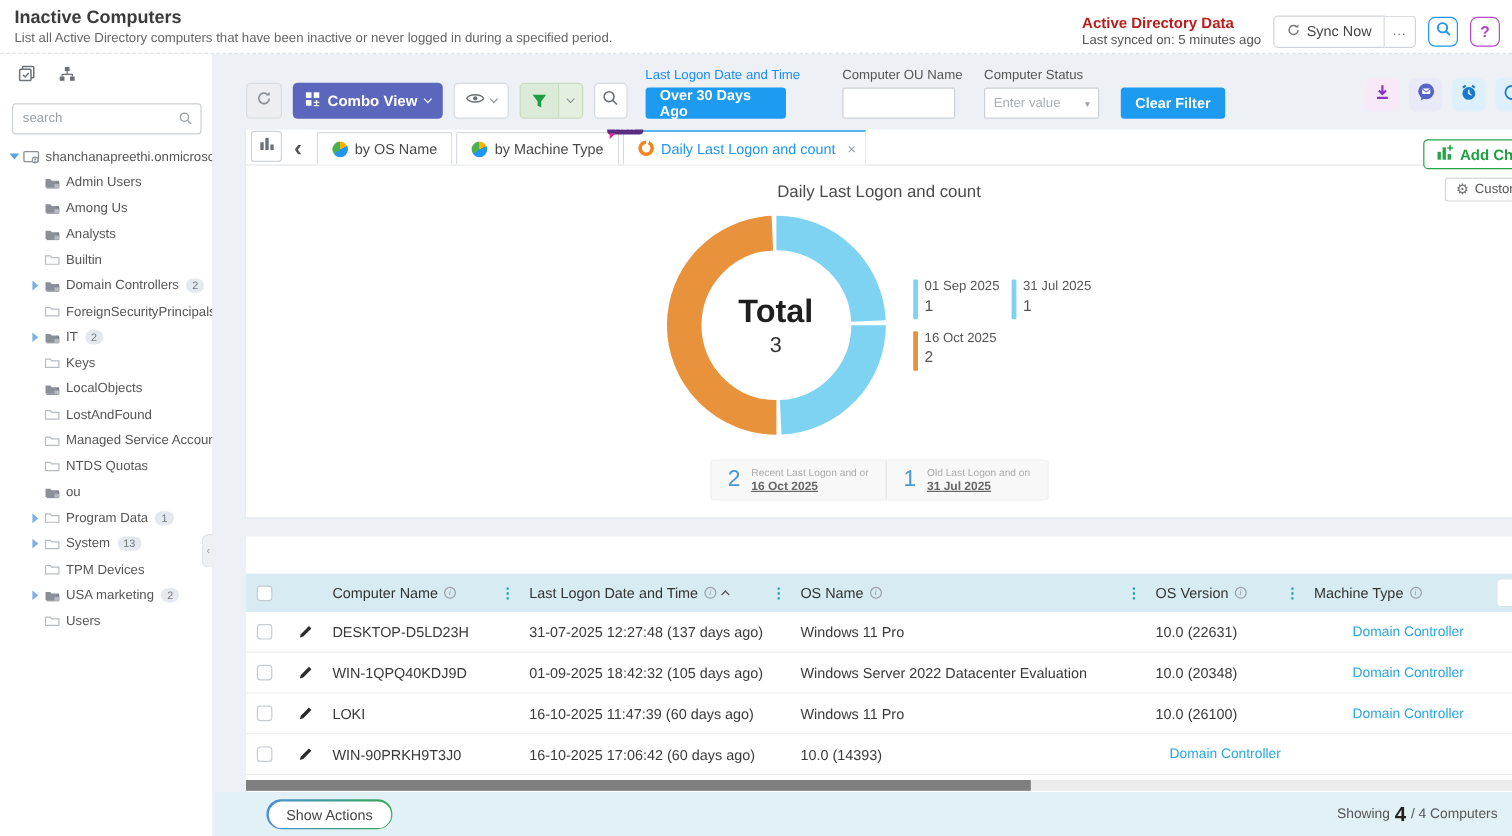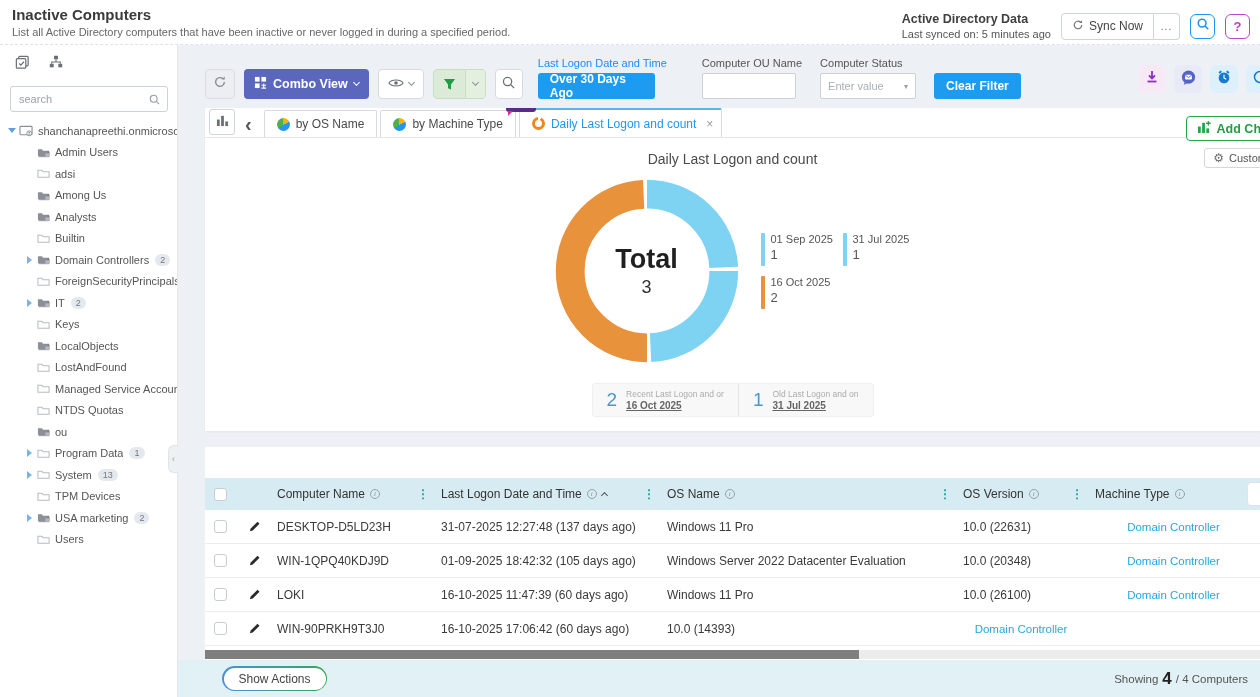--- a/index.html
+++ b/index.html
@@ -7,21 +7,21 @@
   body { font-family:"Liberation Sans", sans-serif; background:#edf0f4; position:relative; color:#444; }
 
   
   .topbar { position:absolute; top:0; left:0; right:0; height:45px; background:#fff;
             border-bottom:1px dashed #dfe3e8; display:flex; justify-content:space-between;
             padding:6px 10px 0 12px; z-index:5; }
   .page-title { font-size:15px; font-weight:bold; color:#3b3b3b; }
   .page-sub { font-size:11px; color:#666; margin-top:3px; }
   .topbar-right { display:flex; align-items:center; gap:10px; padding-top:2px; }
   .ad-block { text-align:left; line-height:1.3; }
-  .ad-title { font-size:12.5px; font-weight:bold; color:#404040; }
+  .ad-title { font-size:12.5px; font-weight:bold; color:#b91c1c; }
   .ad-sync { font-size:11px; color:#555; }
   .sync-group { display:flex; }
   .btn-sync { height:27px; background:#fff; border:1px solid #cfd4da; border-radius:4px 0 0 4px;
               font-size:12px; color:#444; display:flex; align-items:center; gap:5px; padding:0 10px; }
   .btn-more { height:27px; width:26px; background:#fff; border:1px solid #cfd4da; border-left:none;
               border-radius:0 4px 4px 0; font-size:10px; color:#666; display:flex; align-items:center; justify-content:center; letter-spacing:1px;}
   .sq-icon-btn { width:25px; height:25px; border-radius:6px; background:#fff; display:flex;
                  align-items:center; justify-content:center; }
   .q-btn { border:1.5px solid #1d96f2; }
   .help-btn { border:1.5px solid #b54ac6; color:#b53fc6; font-weight:bold; font-size:13px; }
@@ -237,29 +237,20 @@
             <path d="M2 10 13 10 13 4.8 11 4.8" fill="none" stroke="#6f747c" stroke-width="0.8"></path>
             <rect x="9" y="6.5" width="4" height="3.5" fill="#b6bac1"></rect>
           </svg>
         </span>
         <span class="tree-label">Admin Users</span>
       </div>
       <div class="tree-row" style="padding-left: 24px;">
         <span class="expander"></span>
         <span class="tree-ic">
           <svg width="13" height="11" viewBox="0 0 14 11">
-            <path d="M1 2.5 1 9.5 13 9.5 13 3.5 6.5 3.5 5.3 2 1 2z" fill="#fff" stroke="#b6bcc4" stroke-width="1.1"></path>
-          </svg>
-        </span>
-        <span class="tree-label">adsi</span>
-      </div>
-      <div class="tree-row" style="padding-left: 24px;">
-        <span class="expander"></span>
-        <span class="tree-ic">
-          <svg width="13" height="11" viewBox="0 0 14 11">
             <path d="M1 2.5 1 9.5 13 9.5 13 3.5 6.5 3.5 5.3 2 1 2z" fill="#8a8f98"></path>
             <path d="M2 10 13 10 13 4.8 11 4.8" fill="none" stroke="#6f747c" stroke-width="0.8"></path>
             <rect x="9" y="6.5" width="4" height="3.5" fill="#b6bac1"></rect>
           </svg>
         </span>
         <span class="tree-label">Among Us</span>
       </div>
       <div class="tree-row" style="padding-left: 24px;">
         <span class="expander"></span>
         <span class="tree-ic">

